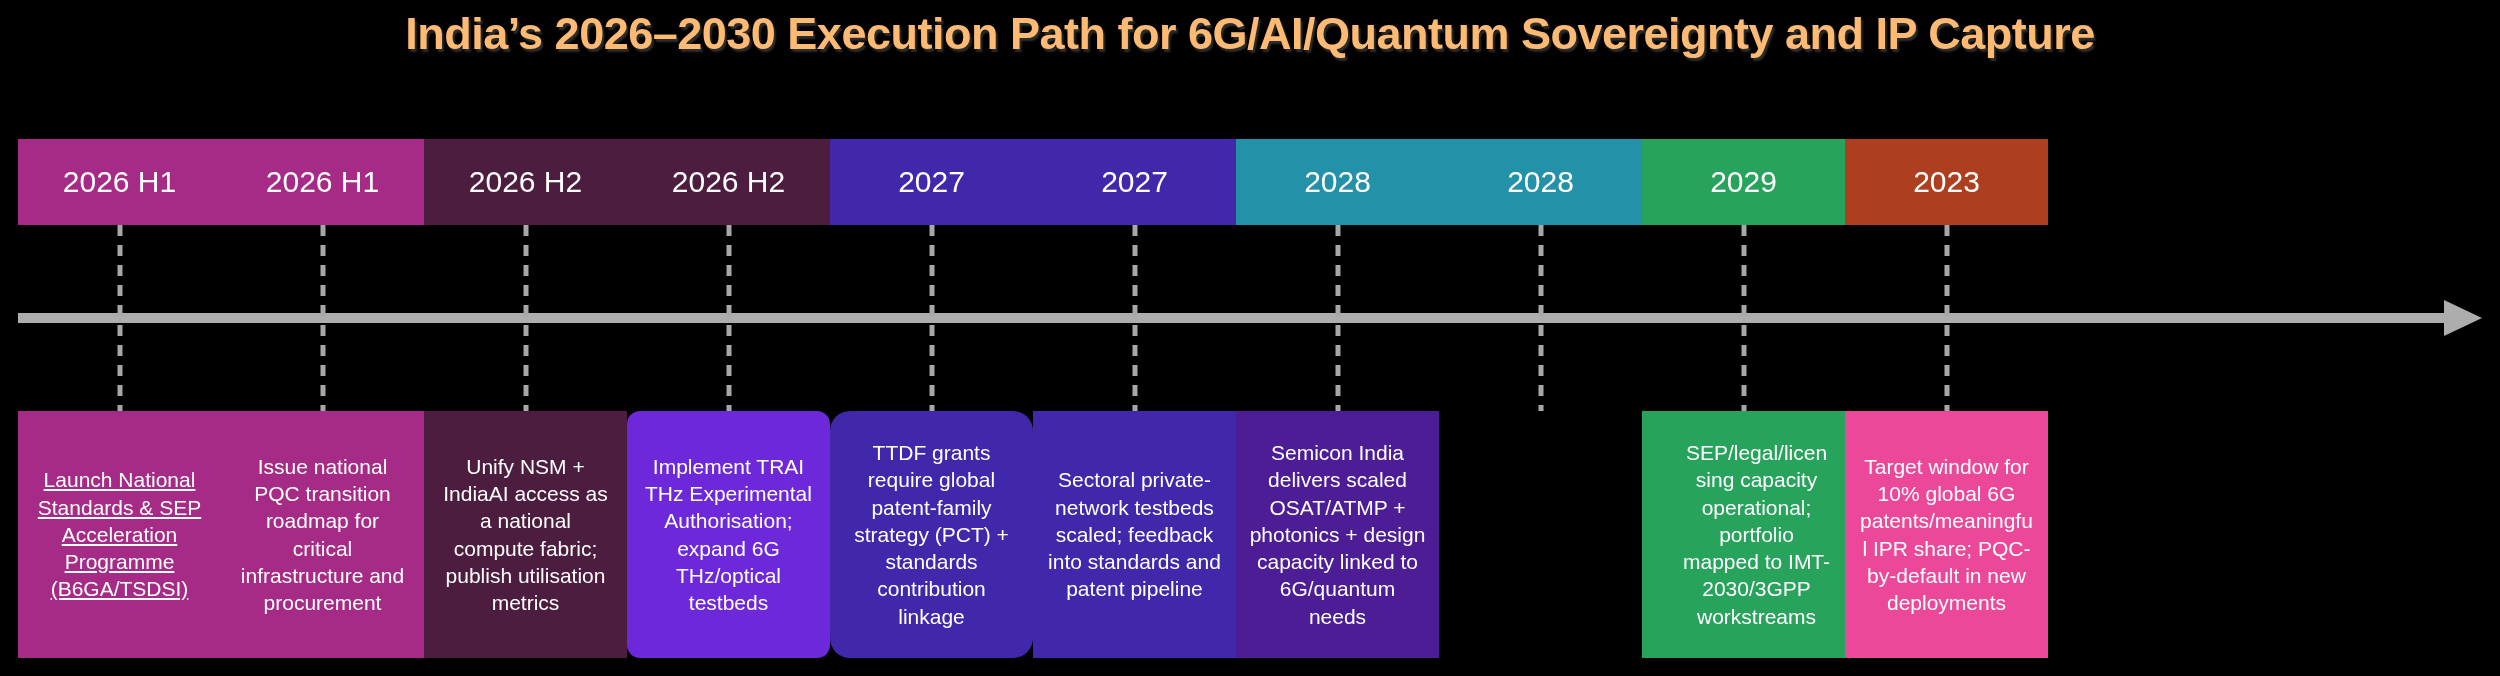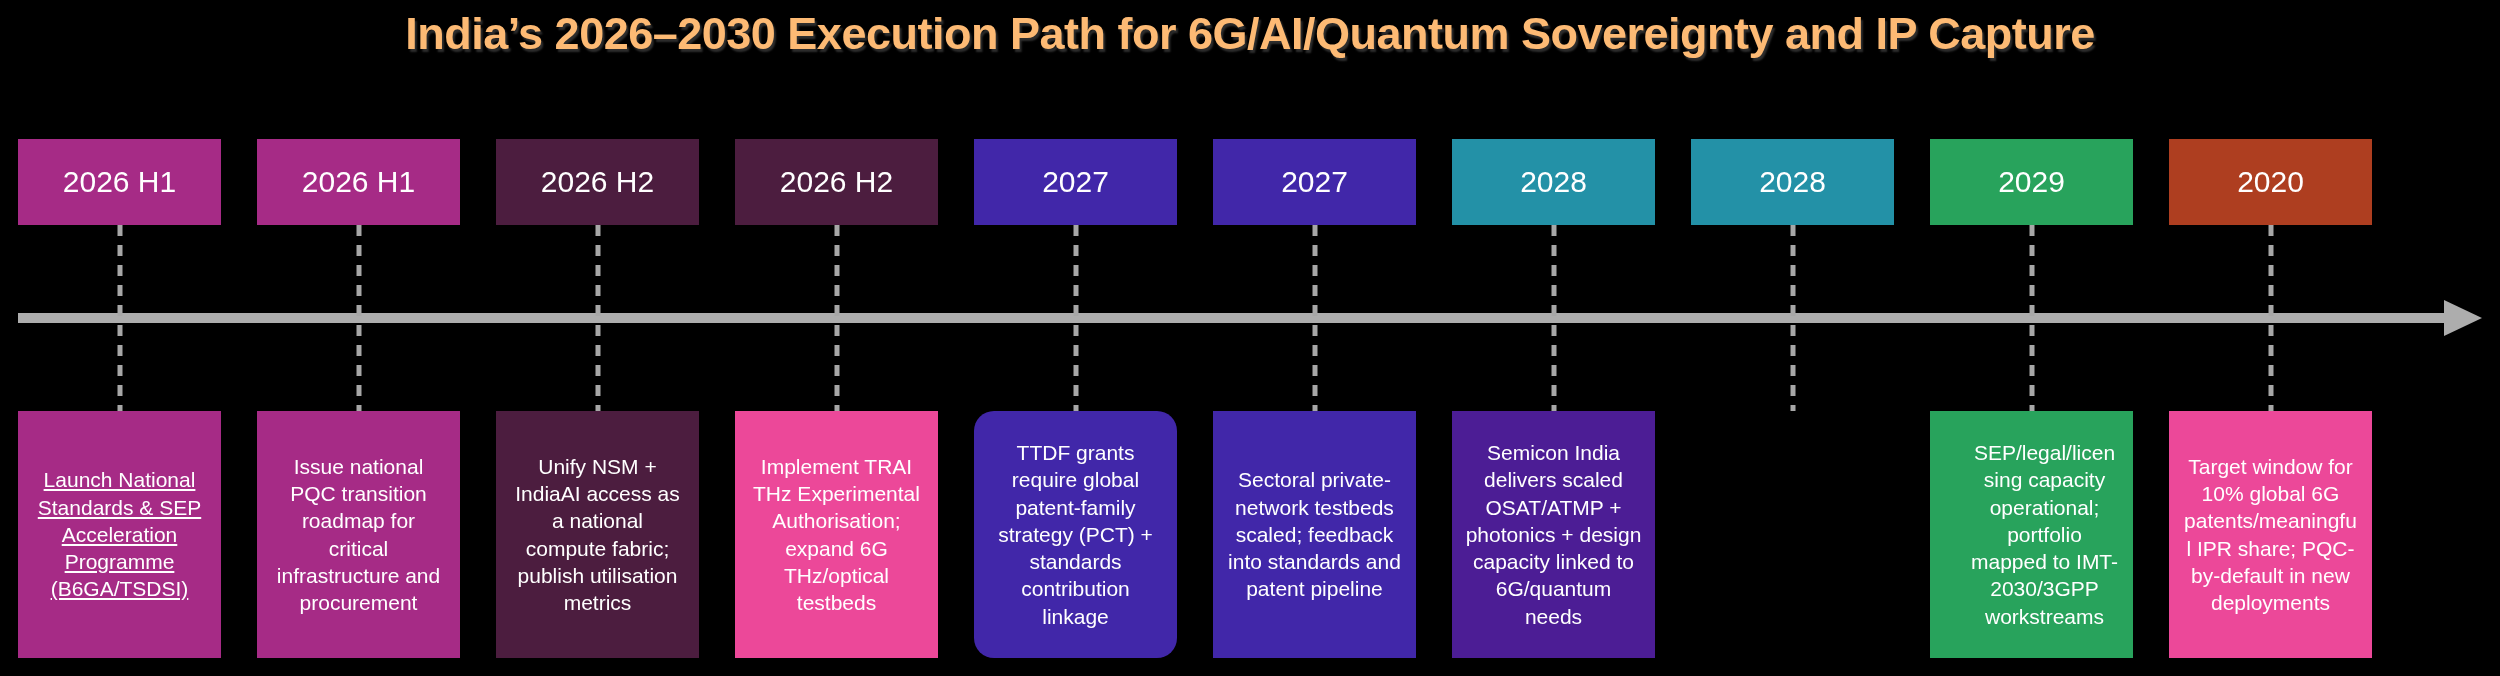--- a/index.html
+++ b/index.html
@@ -28,21 +28,20 @@
     text-shadow: 2px 3px 2px #2e2e2e;
     white-space: nowrap;
   }
   .columns {
     position: absolute;
     left: 18px;
     top: 0;
     width: 2354px;
     height: 676px;
     display: flex;
-    gap: 36px;
   }
   .col {
     position: relative;
     width: 203px;
     flex: 0 0 203px;
     height: 676px;
   }
   .date {
     position: absolute;
     top: 139px;
@@ -133,21 +132,21 @@
 
     <div class="col">
       <div class="date" style="background: rgb(76, 29, 63);">2026 H2</div>
       <div class="connector"></div>
       <div class="desc" style="background: rgb(76, 29, 63);">Unify NSM + IndiaAI access as a national compute fabric; publish utilisation metrics</div>
     </div>
 
     <div class="col">
       <div class="date" style="background: rgb(76, 29, 63);">2026 H2</div>
       <div class="connector"></div>
-      <div class="desc" style="background: #ec4899;">Implement TRAI THz Experimental Authorisation; expand 6G THz/optical testbeds</div>
+      <div class="desc" style="background: #6d28d9; border-radius: 13px;">Implement TRAI THz Experimental Authorisation; expand 6G THz/optical testbeds</div>
     </div>
 
     <div class="col">
       <div class="date" style="background: rgb(65, 39, 169);">2027</div>
       <div class="connector"></div>
       <div class="desc" style="background: rgb(65, 39, 169); border-radius: 20px;">TTDF grants require global patent-family strategy (PCT) + standards contribution linkage</div>
     </div>
 
     <div class="col">
       <div class="date" style="background: rgb(65, 39, 169);">2027</div>
@@ -166,19 +165,19 @@
       <div class="connector"></div>
     </div>
 
     <div class="col">
       <div class="date" style="background: rgb(40, 163, 92);">2029</div>
       <div class="connector"></div>
       <div class="desc" style="background: rgb(40, 163, 92); padding-left: 39px;">SEP/legal/licensing capacity operational; portfolio mapped to IMT-2030/3GPP workstreams</div>
     </div>
 
     <div class="col">
-      <div class="date" style="background: rgb(174, 62, 32);">2020</div>
+      <div class="date" style="background: rgb(174, 62, 32);">2023</div>
       <div class="connector"></div>
       <div class="desc" style="background: #ec4899;">Target window for 10% global 6G patents/meaningful IPR share; PQC-by-default in new deployments</div>
     </div>
 
   </div>
 </div>
 
 </body></html>

